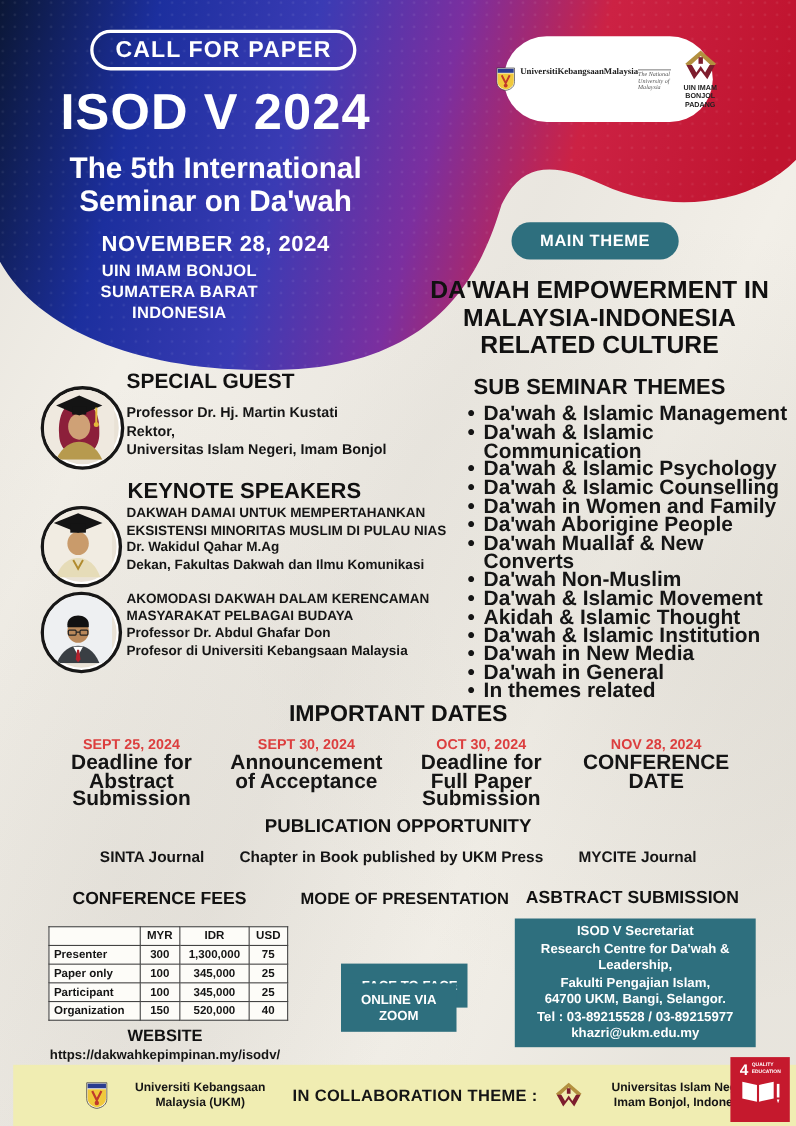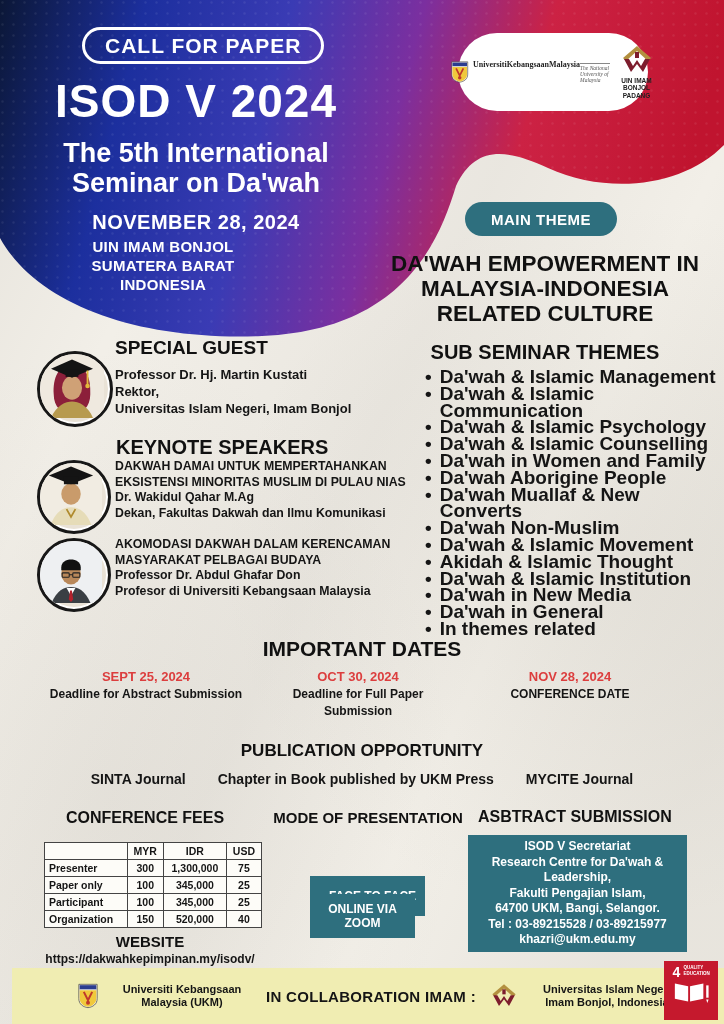--- a/index.html
+++ b/index.html
@@ -53,21 +53,21 @@
     box-shadow:inset 0 0 0 2px #fff;overflow:hidden;background:#e9e2d6;}
   .pbody{font-size:13px;font-weight:bold;line-height:17px;}
   .guest-text{position:absolute;left:115px;top:366px;width:300px;}
   .sp-text{position:absolute;left:115px;width:305px;font-size:12.3px;font-weight:bold;line-height:15.6px;}
   .sp-talk{text-transform:uppercase;}
   
   .impdates-h{position:absolute;left:0;top:637px;width:724px;text-align:center;font-size:21px;font-weight:bold;color:#111;}
   .dates-row{position:absolute;left:40px;top:669px;width:636px;display:flex;}
   .date-col{flex:1;text-align:center;padding:0 6px;}
   .date-red{color:var(--date-red,#DC3E3E);font-size:13px;font-weight:bold;}
-  .date-desc{font-size:12px;font-weight:bold;line-height:16.5px;margin-top:2px;}
+  .date-desc{font-size:19px;font-weight:bold;line-height:16.5px;margin-top:2px;}
   
   .pub-h{position:absolute;left:0;top:741px;width:724px;text-align:center;font-size:17px;font-weight:bold;color:#111;}
   .pub-row{position:absolute;left:0;top:771px;width:724px;display:flex;justify-content:center;gap:32px;}
   .pub-row span{font-size:14px;font-weight:bold;}
   
   .fees-h{position:absolute;left:35px;top:809px;width:220px;text-align:center;font-size:16px;font-weight:bold;color:#111;}
   .fees-table{position:absolute;left:44px;top:842px;width:218px;border-collapse:collapse;background:#fdfcf8;}
   .fees-table th,.fees-table td{border:1px solid #444;font-size:10.5px;font-weight:bold;padding:2px 4px;text-align:center;line-height:12px;}
   .fees-table td.lbl{text-align:left;}
   .web-h{position:absolute;left:60px;top:933px;width:180px;text-align:center;font-size:15px;font-weight:bold;color:#111;}
@@ -240,20 +240,24 @@
   </div>
 
   <div class="impdates-h">IMPORTANT DATES</div>
   <div class="dates-row">
 
       <div class="date-col">
         <div class="date-red">SEPT 25, 2024</div>
         <div class="date-desc">Deadline for Abstract Submission</div>
       </div>
 
+      <div class="date-col">
+        <div class="date-red">SEPT 30,  2024</div>
+        <div class="date-desc">Announcement of Acceptance</div>
+      </div>
 
       <div class="date-col">
         <div class="date-red">OCT 30, 2024</div>
         <div class="date-desc">Deadline for Full Paper  Submission</div>
       </div>
 
       <div class="date-col">
         <div class="date-red">NOV 28, 2024</div>
         <div class="date-desc">CONFERENCE DATE</div>
       </div>
@@ -329,21 +333,21 @@
 
   <div class="footer">
     <svg width="20" height="26" viewBox="0 0 24 30">
       <path d="M1 1 H23 V18 C23 25 18 28 12 29 C6 28 1 25 1 18 Z" fill="#f7f4ec" stroke="#333" stroke-width="0.8"></path>
       <rect x="2" y="2" width="20" height="5" fill="#2a3c8f"></rect>
       <path d="M2 8 H22 V18 C22 24 17 27 12 28 C7 27 2 24 2 18 Z" fill="#f0c93c"></path>
       <path d="M7 10 L12 20 L17 10" stroke="#c0392b" stroke-width="2.4" fill="none"></path>
       <circle cx="12" cy="23" r="2.4" fill="#c0392b"></circle>
     </svg>
     <div class="f-label f-ukm">Universiti Kebangsaan Malaysia (UKM)</div>
-    <div class="f-collab">IN COLLABORATION IMAM :</div>
+    <div class="f-collab">IN COLLABORATION THEME :</div>
     <svg width="30" height="26" viewBox="0 0 36 30">
       <path d="M18 1 L32 13 L29 16 L18 6 L7 16 L4 13 Z" fill="#b3903f"></path>
       <rect x="16" y="7" width="4" height="6" fill="#7d1d2d"></rect>
       <path d="M5 14 L12 27 L18 19 L24 27 L31 14 L26 14 L22 21 L18 15 L14 21 L10 14 Z" fill="#7d1d2d"></path>
     </svg>
     <div class="f-label f-uin">Universitas Islam Negeri Imam Bonjol, Indonesia</div>
   </div>
 
   <div class="sdg">
     <div class="sdg-top">

